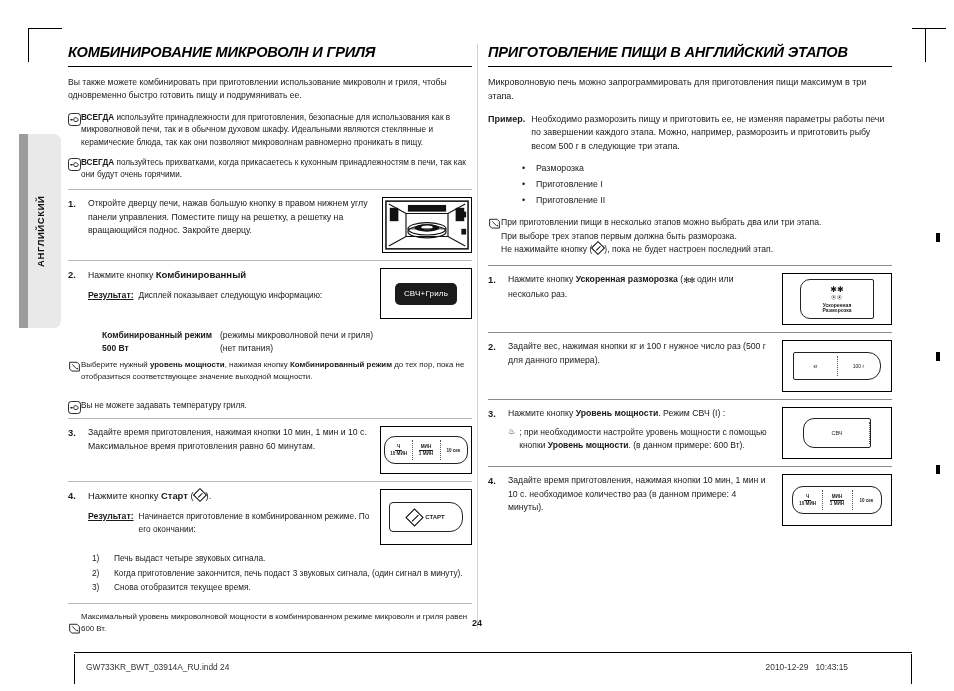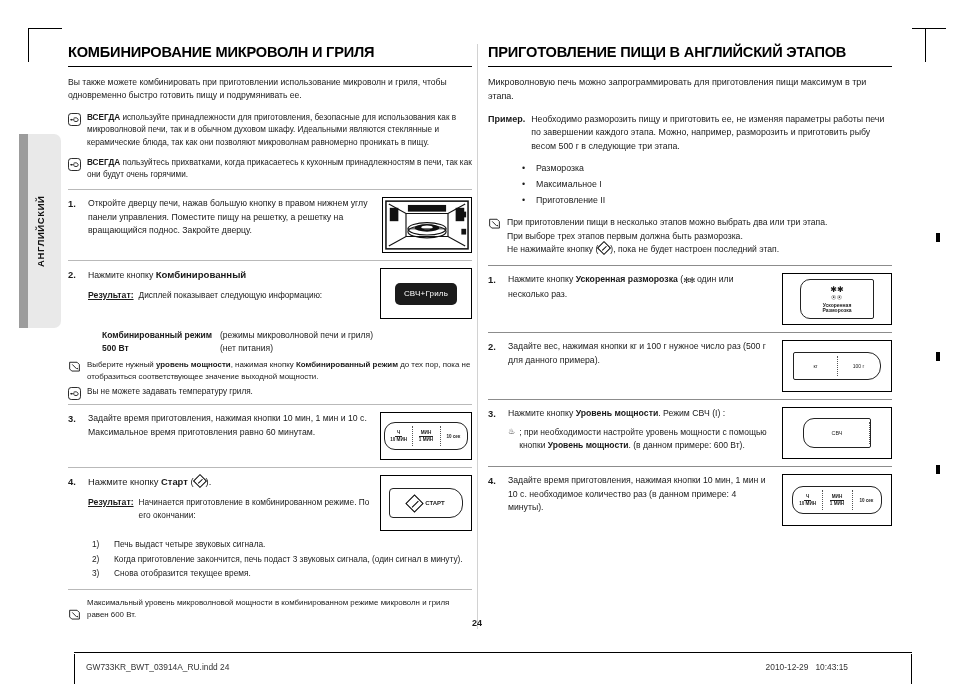--- a/index.html
+++ b/index.html
@@ -82,37 +82,37 @@
     background: #d2d2d2;
   }
 
   h1.section-title {
     font-size: 14.6px;
     font-weight: bold;
     letter-spacing: -0.2px;
     margin: 0 0 4px 0;
     line-height: 1.2;
     color: #000;
+    font-style: italic;
   }
   .title-rule {
     height: 1.4px;
     background: #000;
     margin-bottom: 9px;
   }
 
   p.intro {
     font-size: 8.6px;
     line-height: 1.55;
     margin: 0 0 9px 0;
   }
 
   
   .note {
     display: flex;
-    gap: 6px;
     margin-bottom: 7px;
     align-items: flex-start;
   }
   .note-icon {
     flex: 0 0 auto;
     width: 13px;
     height: 13px;
     margin-top: 1px;
   }
   .note-body {
@@ -546,21 +546,21 @@
       <div class="disp-row">
         <div class="disp-key">Комбинированный режим</div>
         <div class="disp-val">(режимы микроволновой печи и гриля)</div>
       </div>
       <div class="disp-row" style="margin-top:1px;">
         <div class="disp-key">500 Вт</div>
         <div class="disp-val">(нет питания)</div>
       </div>
     </div>
 
-    <div class="note" style="margin-bottom:4px;">
+    <div class="note" style="margin-bottom:18px;">
       <svg class="note-icon" viewBox="0 0 16 16">
         <path d="M2 2.8 L11.2 2.8 L14 5.6 L14 13.6 L4.6 13.6 L2 11 Z" fill="#fff" stroke="#111" stroke-width="1.1"></path>
         <path d="M5.2 5.4 L10.6 10.9" stroke="#111" stroke-width="1.1"></path>
         <path d="M10.6 10.9 l2.1 .8 -.8 -2.1 z" fill="#111"></path>
       </svg>
       <div class="note-body small">
         <span>Выберите нужный </span><span class="bold">уровень мощности</span><span>, нажимая кнопку </span><span class="bold">Комбинированный режим</span><span> до тех пор, пока не отобразиться соответствующее значение выходной мощности.</span>
       </div>
     </div>
 
@@ -655,21 +655,21 @@
 
     <p class="intro" style="font-size:9px;">Микроволновую печь можно запрограммировать для приготовления пищи максимум в три этапа.</p>
 
     <div class="example-row">
       <div class="example-label">Пример.</div>
       <div class="example-text">Необходимо разморозить пищу и приготовить ее, не изменяя параметры работы печи по завершении каждого этапа. Можно, например, разморозить и приготовить рыбу весом 500 г в следующие три этапа.</div>
     </div>
 
     <ul class="bullets">
       <li>Разморозка</li>
-      <li>Максимальное I</li>
+      <li>Приготовление I</li>
       <li>Приготовление II</li>
     </ul>
 
     <div class="note" style="margin-bottom:9px;">
       <svg class="note-icon" viewBox="0 0 16 16">
         <path d="M2 2.8 L11.2 2.8 L14 5.6 L14 13.6 L4.6 13.6 L2 11 Z" fill="#fff" stroke="#111" stroke-width="1.1"></path>
         <path d="M5.2 5.4 L10.6 10.9" stroke="#111" stroke-width="1.1"></path>
         <path d="M10.6 10.9 l2.1 .8 -.8 -2.1 z" fill="#111"></path>
       </svg>
       <div class="note-body" style="font-size:8.6px;">

